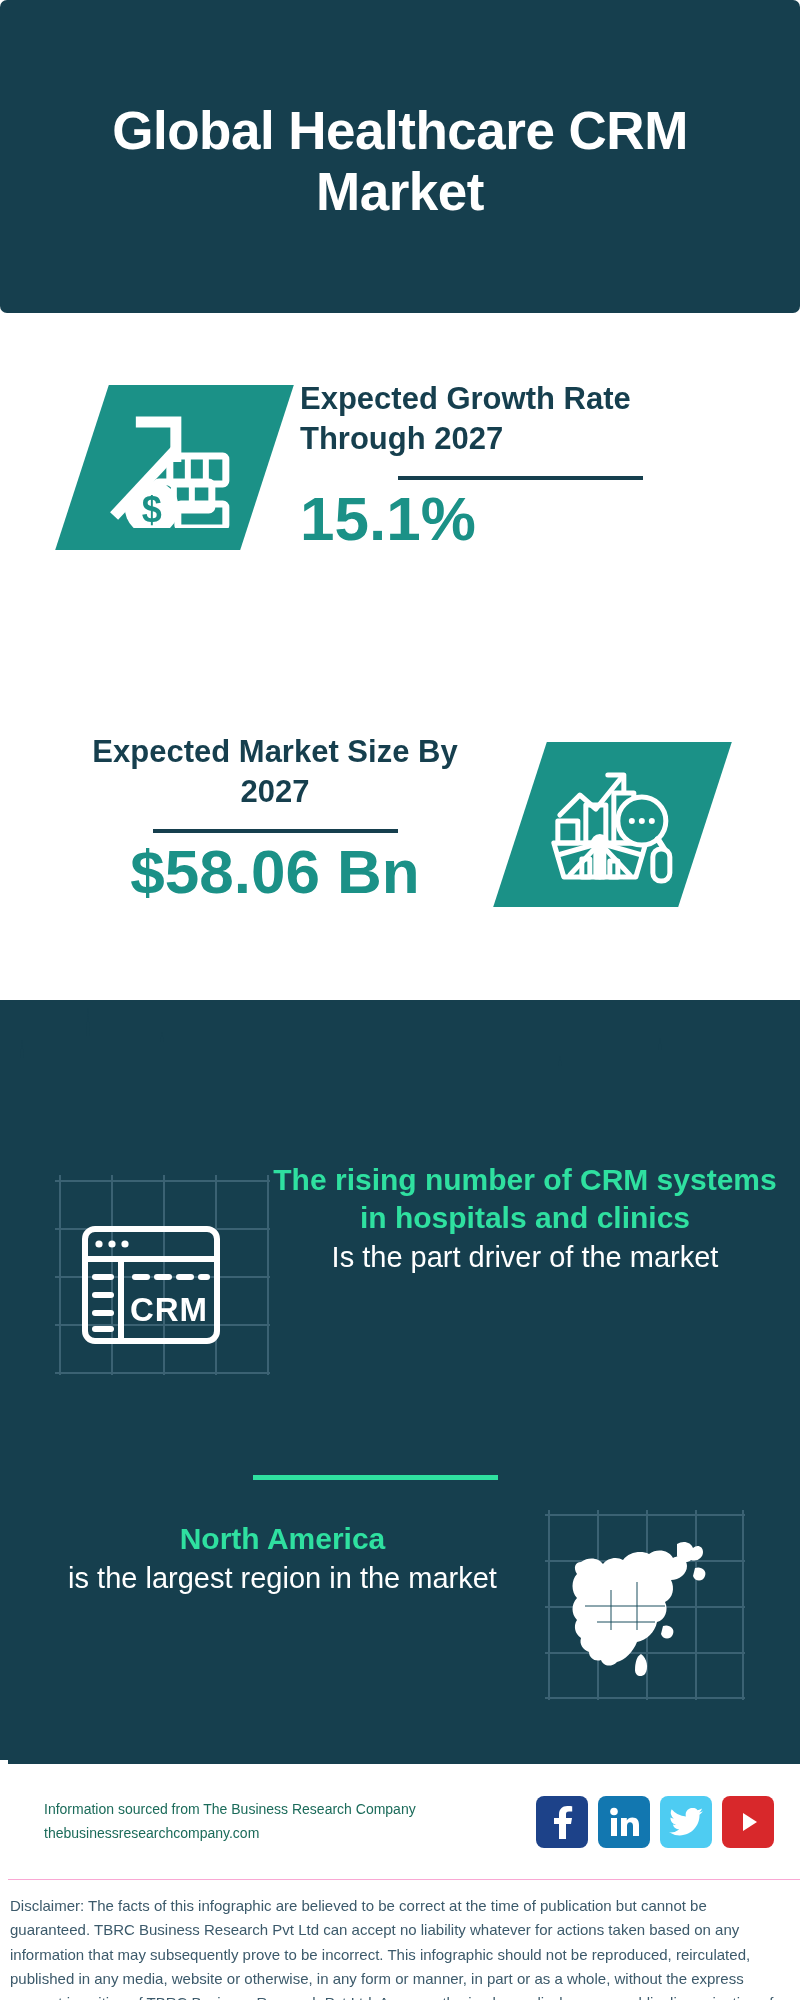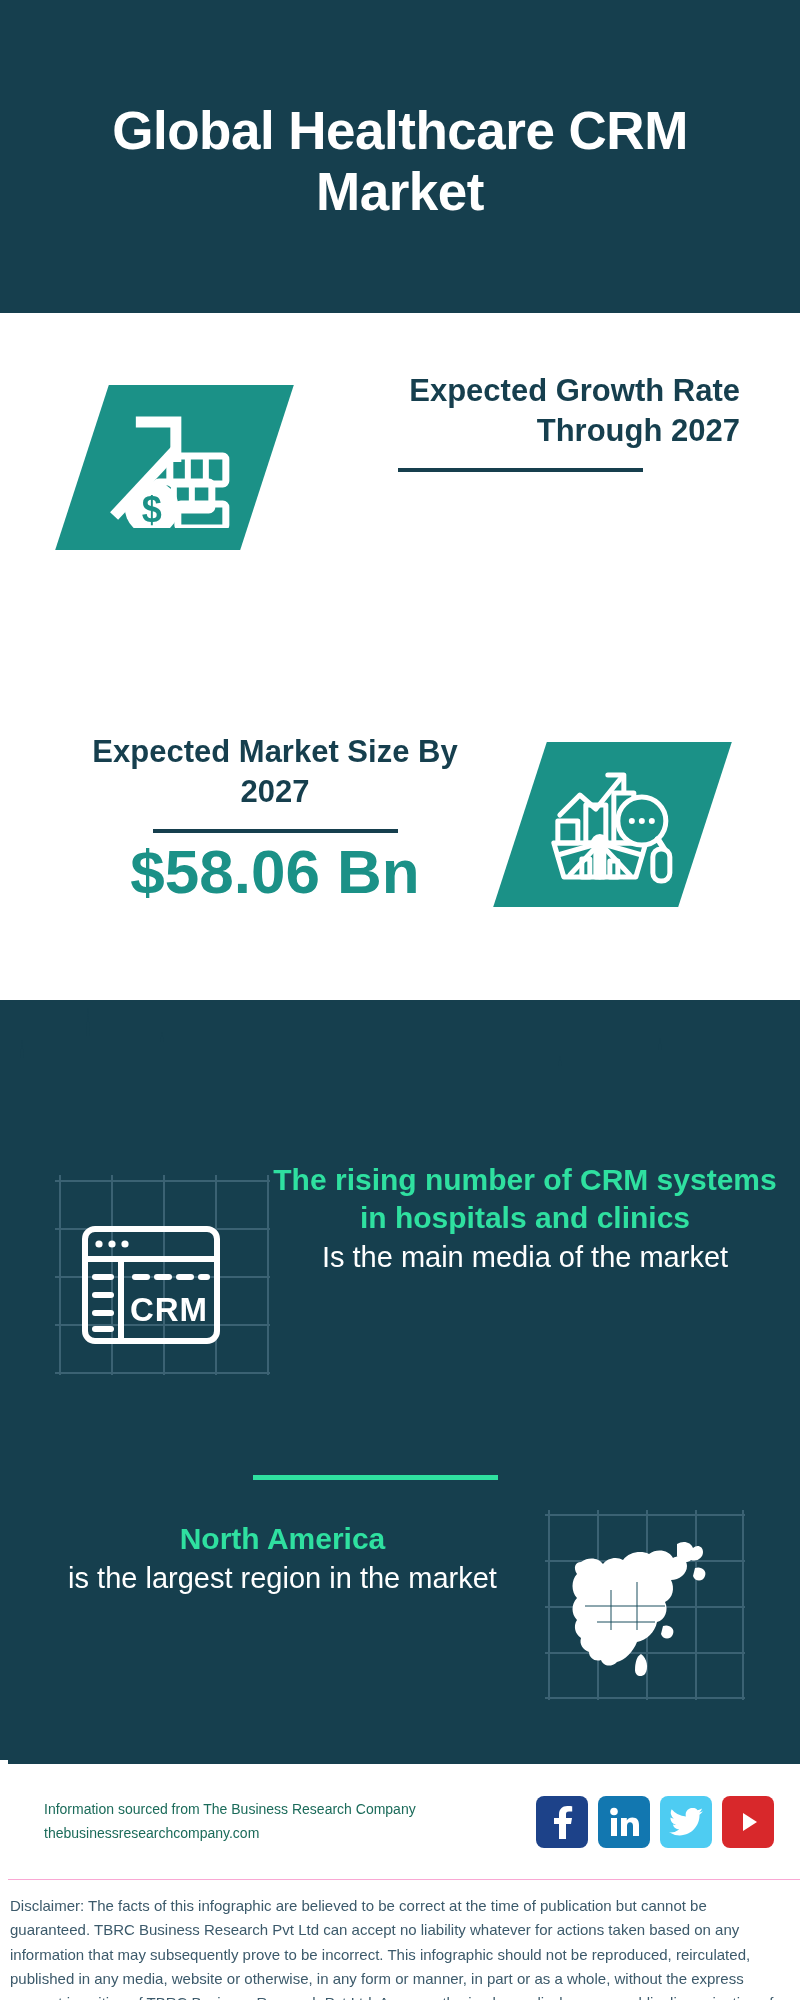--- a/index.html
+++ b/index.html
@@ -20,20 +20,21 @@
   
   .header {
     position: absolute;
     left: 0; top: 0;
     width: 800px;
     height: 313px;
     background: #163f4e;
     display: flex;
     align-items: center;
     justify-content: flex-start;
+    border-radius: 7px;
   }
   .header-title {
     color: #ffffff;
     font-size: 53px;
     font-weight: bold;
     line-height: 1.15;
     text-align: center;
     letter-spacing: -0.5px;
     padding: 0 40px;
     margin-top: 10px;
@@ -49,21 +50,21 @@
     transform: skewX(-18deg);
     display: flex;
     align-items: center;
     justify-content: center;
   }
   .para-inner { transform: skewX(18deg); display:flex; align-items:center; justify-content:center; }
 
   .badge-1 { left: 82px; top: 30px; width: 185px; height: 165px; }
   .badge-2 { left: 520px; top: 22px; width: 185px; height: 165px; }
 
-  .stat-text-right { position: absolute; left: 300px; top: 16px; width: 440px; text-align: right; }
+  .stat-text-right { position: absolute; left: 300px; top: 24px; width: 440px; text-align: left; }
   .stat-text-left  { position: absolute; left: 55px;  top: 12px; width: 440px; text-align: center; }
 
   .stat-label {
     color: #163f4e;
     font-size: 31px;
     font-weight: bold;
     line-height: 1.28;
   }
   .stat-rule {
     width: 245px;
@@ -244,20 +245,21 @@
 
           <circle cx="42" cy="100" r="27" fill="#ffffff"></circle>
           <text x="42" y="114" font-family="Liberation Sans, sans-serif" font-size="36" font-weight="bold" fill="#1b9187" text-anchor="middle">$</text>
         </svg>
       </div>
     </div>
 
     <div class="stat-text-right">
       <div class="stat-label">Expected Growth Rate Through 2027</div>
       <div class="stat-rule"></div>
+      <div class="stat-value">15.1%</div>
     </div>
   </div>
 
   <div class="stat-row stat-2">
 
     <div class="stat-text-left">
       <div class="stat-label">Expected Market Size By 2027</div>
       <div class="stat-rule"></div>
       <div class="stat-value">$58.06 Bn</div>
     </div>
@@ -343,21 +345,21 @@
           <circle cx="44" cy="69" r="3.6"></circle>
           <circle cx="57" cy="69" r="3.6"></circle>
           <circle cx="70" cy="69" r="3.6"></circle>
         </g>
         <text x="114" y="146" font-family="Liberation Sans, sans-serif" font-size="33" font-weight="bold" fill="#ffffff" text-anchor="middle" letter-spacing="1">CRM</text>
       </svg>
     </div>
 
     <div class="driver-text">
       <span class="hl-green">The rising number of CRM systems in hospitals and clinics</span>
-      <span class="sub-white">Is the main media of the market</span>
+      <span class="sub-white">Is the part driver of the market</span>
     </div>
   </div>
 
   <div class="green-divider"></div>
 
   <div class="region-block">
     <div class="region-text">
       <span class="hl-green">North America</span>
       <span class="sub-white">is the largest region in the market</span>
     </div>

